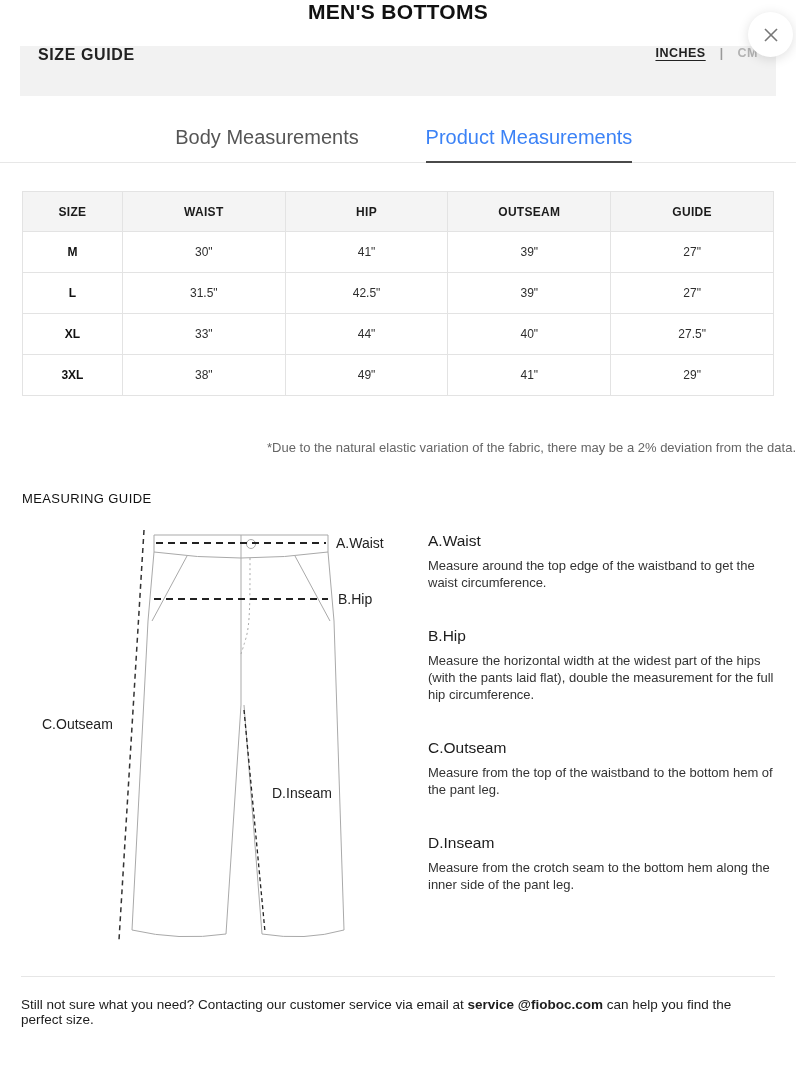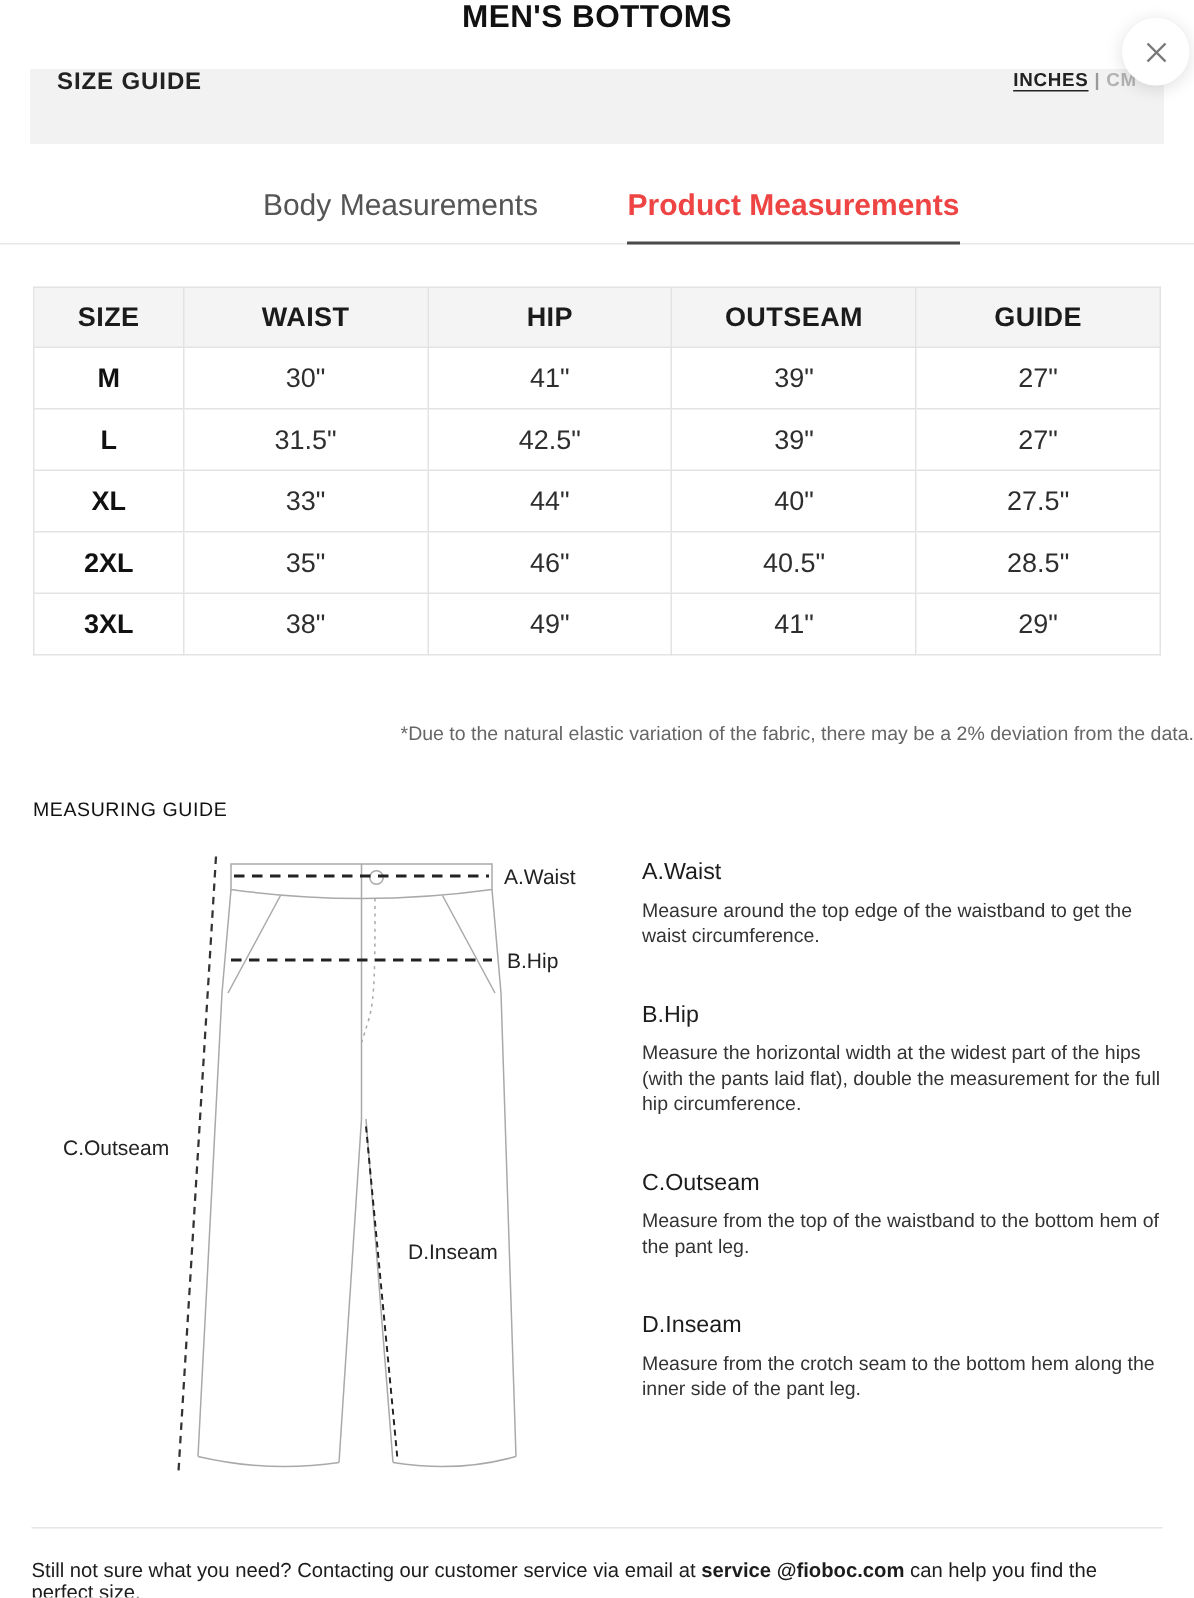--- a/index.html
+++ b/index.html
@@ -20,34 +20,34 @@
     display: flex; align-items: center; justify-content: center; cursor: pointer;
   }
   
   .size-bar {
     margin: 22px 20px 0; height: 50px; background: #f2f2f2;
     display: flex; align-items: flex-start; justify-content: space-between;
     padding: 0 18px;
     font-weight: bold;
   }
   .size-bar-title { font-size: 16px; color: #222; letter-spacing: .6px; }
-  .units { display: flex; align-items: center; gap: 4px; font-size: 12.5px; letter-spacing: .5px; }
+  .units { display: flex; align-items: center; gap: 14px; font-size: 12.5px; letter-spacing: .5px; }
   .unit-active { color: #222; text-decoration: underline; text-underline-offset: 3px; cursor: pointer; }
   .unit-sep { color: #999; font-size: 12px; }
   .unit-inactive { color: #b3b3b3; cursor: pointer; }
   
   .tabs { margin-top: 30px; border-bottom: 1px solid #e7e7e7; display: flex; justify-content: center; }
   .tab { width: 262px; text-align: center; font-size: 20px; color: #555; cursor: pointer; }
   .tab > span { display: inline-block; padding-bottom: 12px; border-bottom: 2px solid transparent; margin-bottom: -1px; }
-  .tab.active { color: #ef4444; font-weight: 700; }
+  .tab.active { color: #3b82f6; font-weight: 400; }
   .tab.active > span { border-bottom-color: #4a4a4a; }
   
   table.size-table {
     width: calc(100% - 44px); margin: 28px 22px 0;
-    border-collapse: collapse; text-align: center; font-size: 18px;
+    border-collapse: collapse; text-align: center; font-size: 12px;
     table-layout: fixed;
   }
   .size-table th, .size-table td { border: 1px solid #e3e3e3; height: 40px; }
   .size-table td { height: 41px; color: #2e2e2e; }
   .size-table th { background: #f4f4f4; font-weight: 700; color: #1b1b1b; letter-spacing: .3px; }
   .size-table col.c-size { width: 13.3%; }
   .size-table td.size-col { font-weight: 700; color: #111; }
   
   .footnote { margin-top: 44px; text-align: right; font-size: 13px; color: #666; }
   
@@ -134,27 +134,20 @@
       <td>42.5"</td>
       <td>39"</td>
       <td>27"</td>
     </tr>
     <tr>
       <td class="size-col">XL</td>
       <td>33"</td>
       <td>44"</td>
       <td>40"</td>
       <td>27.5"</td>
-    </tr>
-    <tr>
-      <td class="size-col">2XL</td>
-      <td>35"</td>
-      <td>46"</td>
-      <td>40.5"</td>
-      <td>28.5"</td>
     </tr>
     <tr>
       <td class="size-col">3XL</td>
       <td>38"</td>
       <td>49"</td>
       <td>41"</td>
       <td>29"</td>
     </tr>
   </tbody>
 </table>

